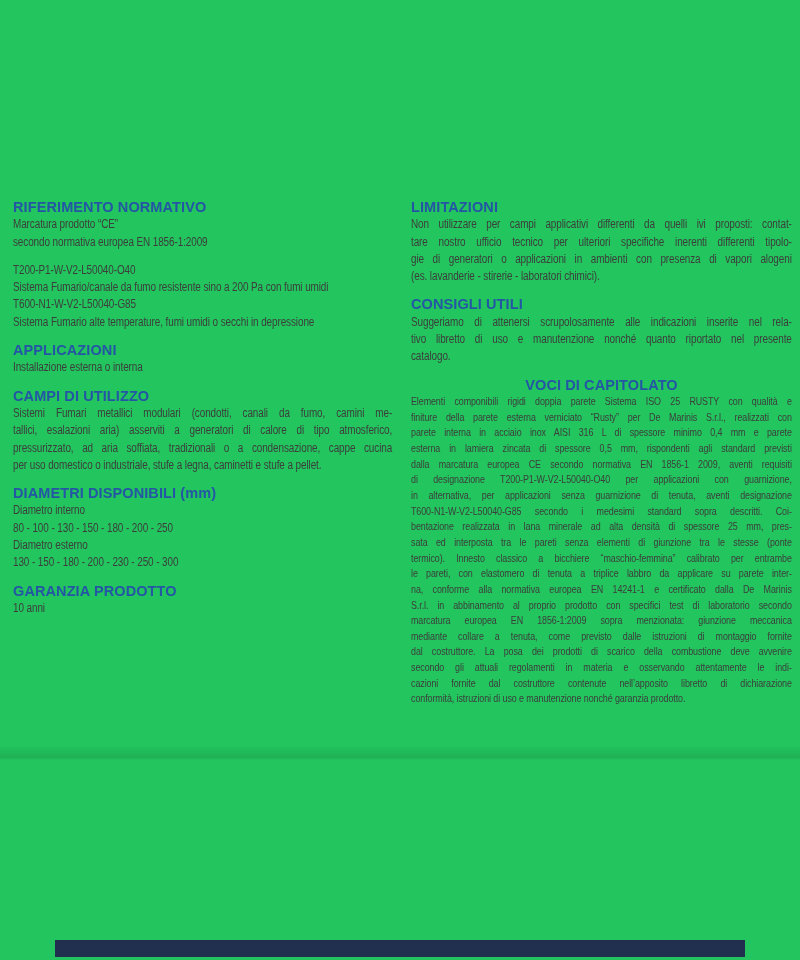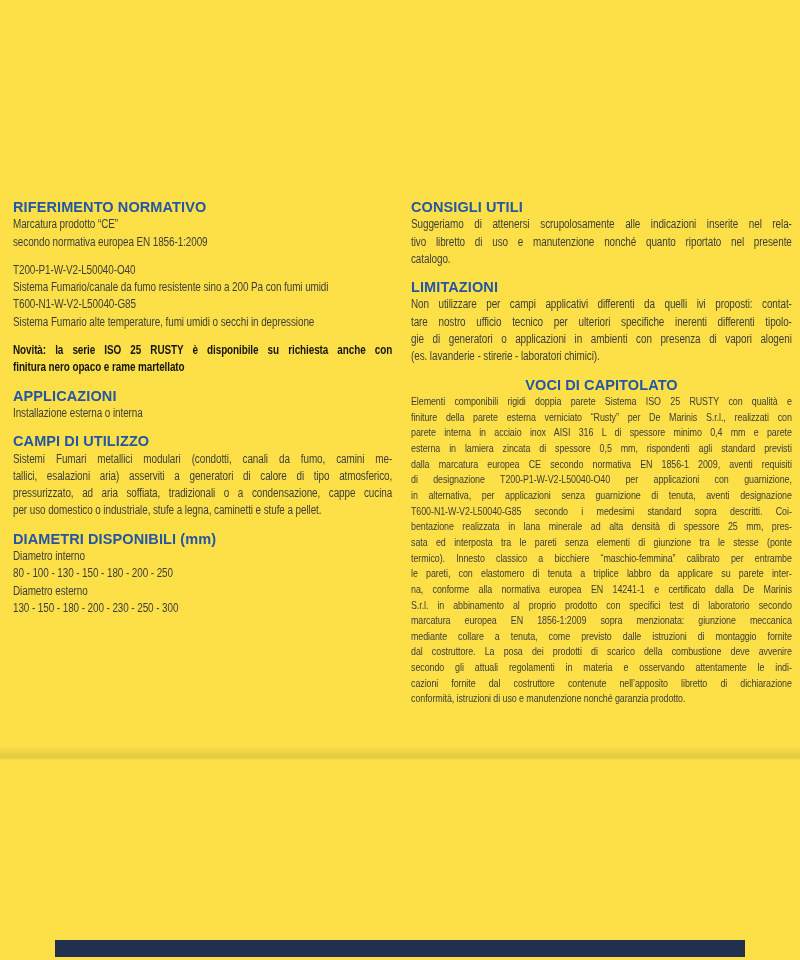--- a/index.html
+++ b/index.html
@@ -1,17 +1,17 @@
 <!DOCTYPE html>
 <html><head>
 <meta charset="utf-8">
 <style>
   html,body{margin:0;padding:0;background:#ffffff;}
   .page{
-    position:relative;width:800px;height:960px;background:#fde047;overflow:hidden;
+    position:relative;width:800px;height:960px;background:#22c55e;overflow:hidden;
     font-family:"Liberation Sans",sans-serif;
   }
   .col{position:absolute;top:199px;}
   .col-left{left:13px;width:379px;}
   .col-right{left:411px;width:381px;}
   .section{margin-bottom:11px;}
   .heading{
     font-size:14.5px;font-weight:bold;color:#2456a5;
     line-height:17.3px;letter-spacing:0.1px;
   }
@@ -48,26 +48,20 @@
       </div>
       <div class="section">
         <div class="body">
           <div class="ln">T200-P1-W-V2-L50040-O40</div>
           <div class="ln">Sistema Fumario/canale da fumo resistente sino a 200 Pa con fumi umidi</div>
           <div class="ln">T600-N1-W-V2-L50040-G85</div>
           <div class="ln">Sistema Fumario alte temperature, fumi umidi o secchi in depressione</div>
         </div>
       </div>
       <div class="section">
-        <div class="body note just">
-          <div class="ln">Novità: la serie ISO 25 RUSTY è disponibile su richiesta anche con</div>
-          <div class="ln">finitura nero opaco e rame martellato</div>
-        </div>
-      </div>
-      <div class="section">
         <div class="heading" style="color: rgb(36, 86, 165);">APPLICAZIONI</div>
         <div class="body">
           <div class="ln">Installazione esterna o interna</div>
         </div>
       </div>
       <div class="section">
         <div class="heading" style="color: rgb(36, 86, 165);">CAMPI DI UTILIZZO</div>
         <div class="body just">
           <div class="ln">Sistemi Fumari metallici modulari (condotti, canali da fumo, camini me-</div>
           <div class="ln">tallici, esalazioni aria) asserviti a generatori di calore di tipo atmosferico,</div>
@@ -77,37 +71,43 @@
       </div>
       <div class="section">
         <div class="heading" style="color: rgb(36, 86, 165);">DIAMETRI DISPONIBILI (mm)</div>
         <div class="body">
           <div class="ln">Diametro interno</div>
           <div class="ln">80 - 100 - 130 - 150 - 180 - 200 - 250</div>
           <div class="ln">Diametro esterno</div>
           <div class="ln">130 - 150 - 180 - 200 - 230 - 250 - 300</div>
         </div>
       </div>
+      <div class="section">
+        <div class="heading" style="color: rgb(36, 86, 165);">GARANZIA PRODOTTO</div>
+        <div class="body">
+          <div class="ln">10 anni</div>
+        </div>
+      </div>
     </div>
   <div class="col col-right">
-      <div class="section">
-        <div class="heading" style="color: rgb(36, 86, 165);">CONSIGLI UTILI</div>
-        <div class="body just">
-          <div class="ln">Suggeriamo di attenersi scrupolosamente alle indicazioni inserite nel rela-</div>
-          <div class="ln">tivo libretto di uso e manutenzione nonché quanto riportato nel presente</div>
-          <div class="ln">catalogo.</div>
-        </div>
-      </div>
       <div class="section">
         <div class="heading" style="color: rgb(36, 86, 165);">LIMITAZIONI</div>
         <div class="body just">
           <div class="ln">Non utilizzare per campi applicativi differenti da quelli ivi proposti: contat-</div>
           <div class="ln">tare nostro ufficio tecnico per ulteriori specifiche inerenti differenti tipolo-</div>
           <div class="ln">gie di generatori o applicazioni in ambienti con presenza di vapori alogeni</div>
           <div class="ln">(es. lavanderie - stirerie - laboratori chimici).</div>
+        </div>
+      </div>
+      <div class="section">
+        <div class="heading" style="color: rgb(36, 86, 165);">CONSIGLI UTILI</div>
+        <div class="body just">
+          <div class="ln">Suggeriamo di attenersi scrupolosamente alle indicazioni inserite nel rela-</div>
+          <div class="ln">tivo libretto di uso e manutenzione nonché quanto riportato nel presente</div>
+          <div class="ln">catalogo.</div>
         </div>
       </div>
       <div class="section">
         <div class="heading" style="color: rgb(36, 86, 165); text-align: center;">VOCI DI CAPITOLATO</div>
         <div class="body just voci">
           <div class="ln">Elementi componibili rigidi doppia parete Sistema ISO 25 RUSTY con qualità e</div>
           <div class="ln">finiture della parete esterna verniciato “Rusty” per De Marinis S.r.l., realizzati con</div>
           <div class="ln">parete interna in acciaio inox AISI 316 L di spessore minimo 0,4 mm e parete</div>
           <div class="ln">esterna in lamiera zincata di spessore 0,5 mm, rispondenti agli standard previsti</div>
           <div class="ln">dalla marcatura europea CE secondo normativa EN 1856-1 2009, aventi requisiti</div>

